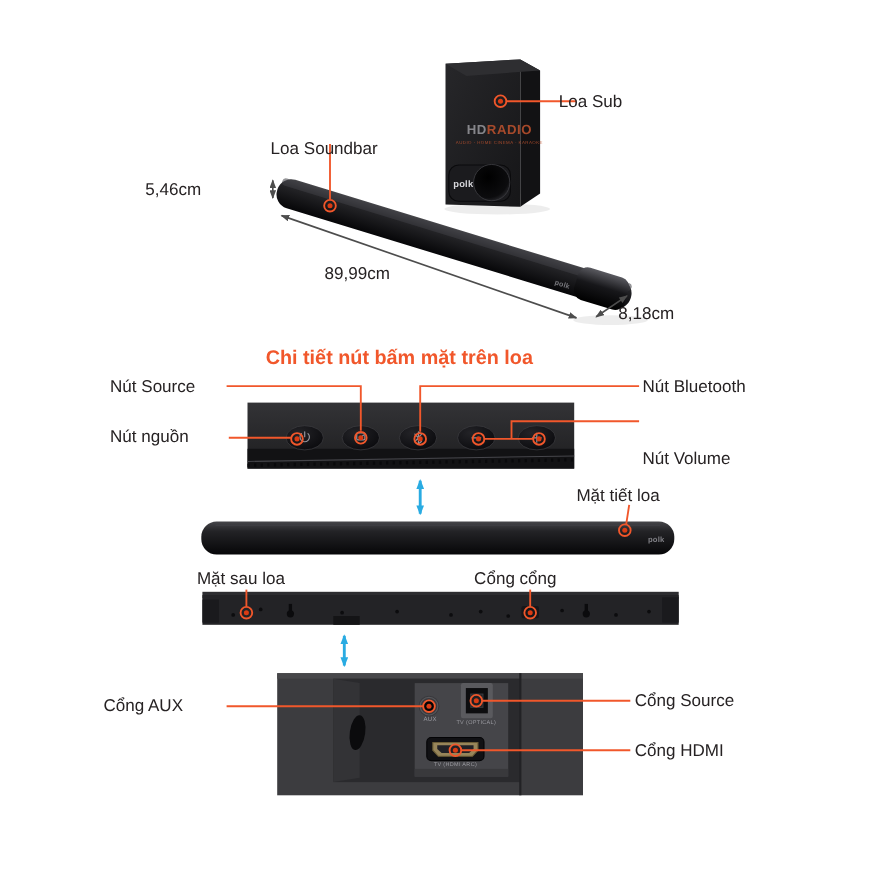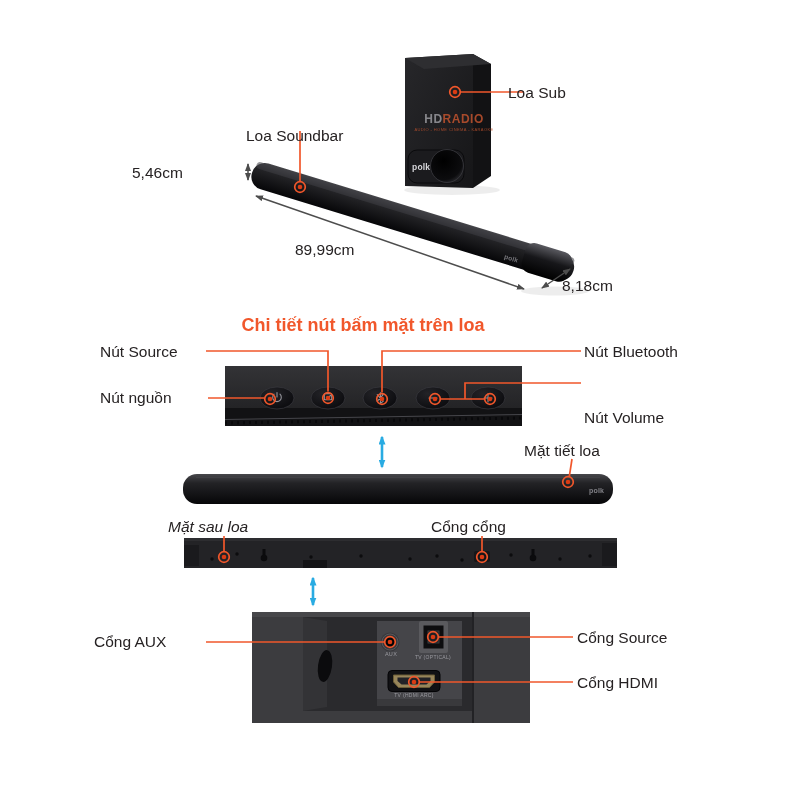--- a/index.html
+++ b/index.html
@@ -223,21 +223,21 @@
 <span class="lbl" style="left:295px;top:241px;">89,99cm</span>
 <span class="lbl" style="left:562px;top:277px;text-align:center;">8,18cm</span>
 
 <div class="head" style="left:183px;top:315px;width:360px;">Chi tiết nút bấm mặt trên loa</div>
 <span class="lbl r" style="left:100px;top:343px;width:106px;">Nút Source</span>
 <span class="lbl" style="left:584px;top:343px;">Nút Bluetooth</span>
 <span class="lbl r" style="left:100px;top:389px;width:106px;">Nút nguồn</span>
 <span class="lbl" style="left:584px;top:375px;margin-top:34px;">Nút Volume</span>
 
 <span class="lbl" style="left:524px;top:442px;">Mặt tiết loa</span>
-<span class="lbl" style="left:168px;top:518px;font-style:italic;">Mặt sau loa</span>
+<span class="lbl" style="left:179px;top:518px;">Mặt sau loa</span>
 <span class="lbl" style="left:431px;top:518px;">Cổng cổng</span>
 
 <span class="lbl r" style="left:94px;top:633px;width:106px;">Cổng AUX</span>
 <span class="lbl" style="left:577px;top:629px;">Cổng Source</span>
 <span class="lbl" style="left:577px;top:674px;">Cổng HDMI</span>
 
 <span class="print" style="left:376px;top:652px;width:30px;font-size:5.5px;">AUX</span>
 <span class="print" style="left:408px;top:655px;width:50px;font-size:5px;">TV (OPTICAL)</span>
 <span class="print" style="left:389px;top:693px;width:50px;font-size:5px;">TV (HDMI ARC)</span>
 

